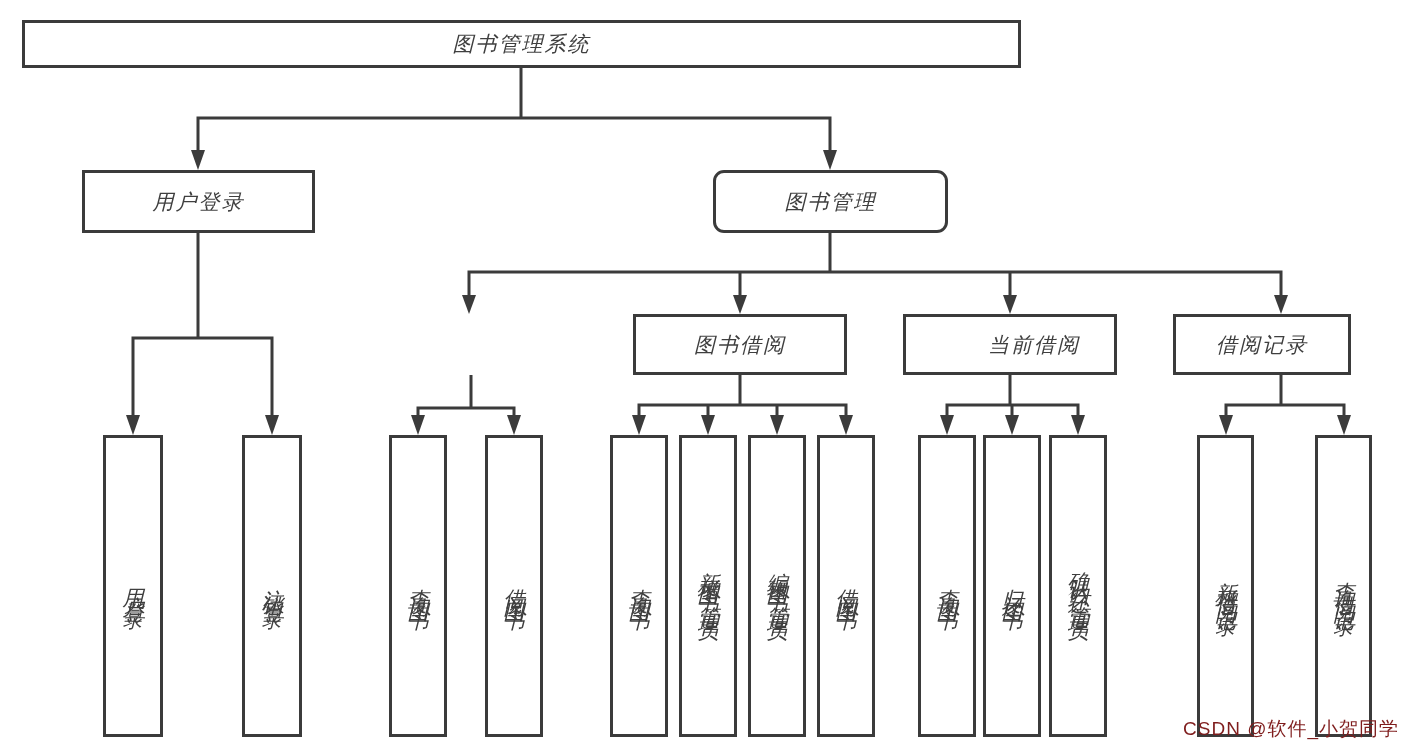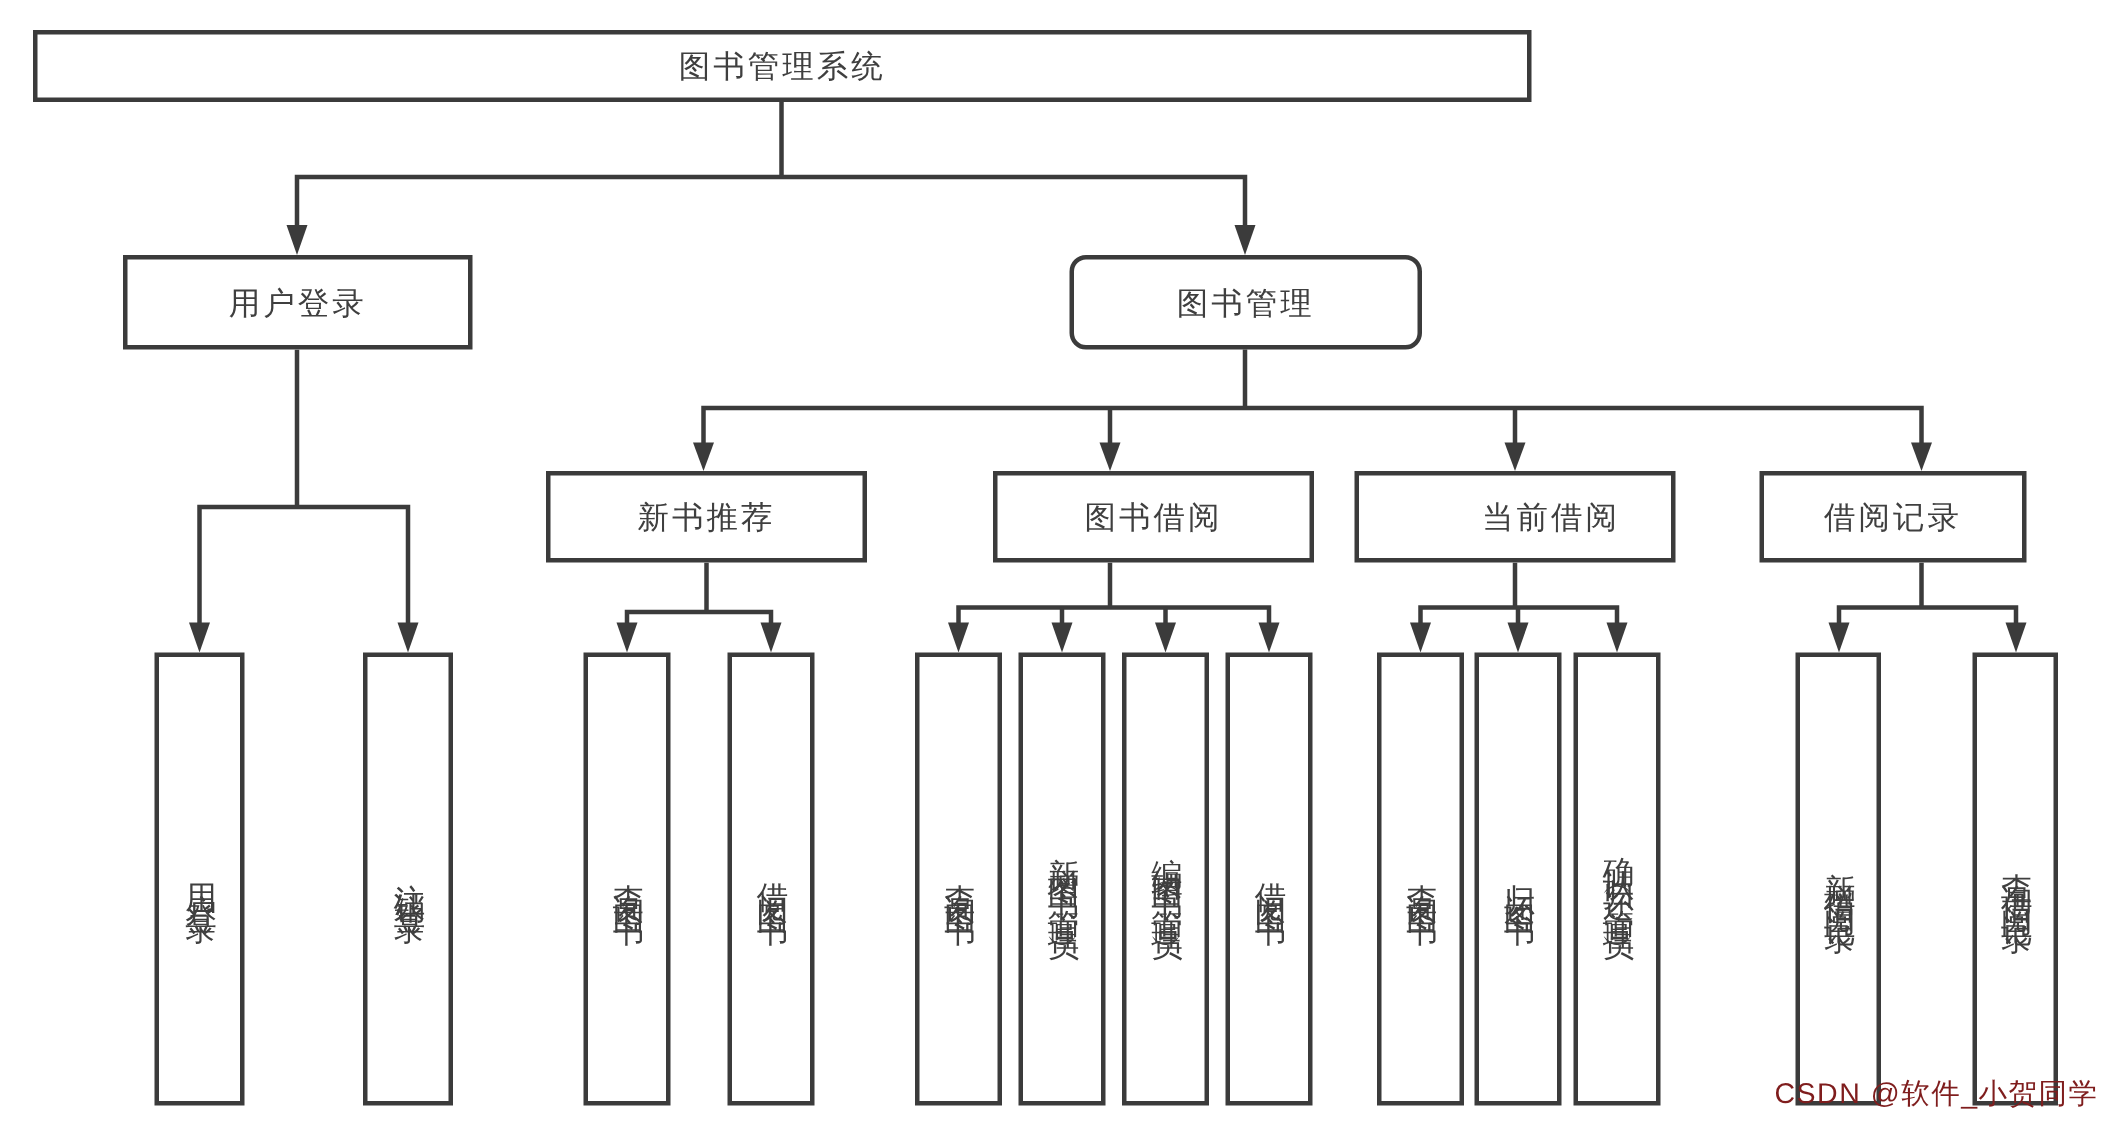--- a/index.html
+++ b/index.html
@@ -4,21 +4,21 @@
 <style>
   html,body{margin:0;padding:0;background:#ffffff;}
   #canvas{
     position:relative;width:1405px;height:747px;background:#ffffff;
     font-family:"Liberation Sans","DejaVu Sans",sans-serif;overflow:hidden;
   }
   #wires{position:absolute;left:0;top:0;width:1405px;height:747px;}
   .node{
     position:absolute;box-sizing:border-box;border:3px solid #3b3b3b;background:#ffffff;
     display:flex;align-items:center;justify-content:center;
-    color:#3f3f3f;font-size:21px;letter-spacing:2px;white-space:nowrap;
+    color:#3f3f3f;font-size:21px;letter-spacing:2px;white-space:nowrap;font-style:italic;
   }
   .node.v{
     writing-mode:vertical-rl;text-orientation:mixed;
     letter-spacing:7px;font-size:21px;white-space:normal;
   }
   #watermark{
     position:absolute;right:6px;bottom:5px;
     font-size:19px;color:#7f1d1d;letter-spacing:1px;
   }
 </style>
@@ -65,22 +65,21 @@
       <polygon points="1219,415 1233,415 1226,435"></polygon>
       <polygon points="1337,415 1351,415 1344,435"></polygon>
     </g>
   </svg>
 
   <div class="node" style="left:22px;top:20px;width:999px;height:48px;">图书管理系统</div>
 
   <div class="node" style="left:82px;top:170px;width:233px;height:63px;">用户登录</div>
   <div class="node" style="left:713px;top:170px;width:235px;height:63px;border-radius:11px;">图书管理</div>
 
-  <div class="node" style="left:364px;top:314px;width:214px;height:61px;">新书推荐</div>
-  <div class="node" style="left:662px;top:314px;width:214px;height:61px;">图书借阅</div>
+  <div class="node" style="left:633px;top:314px;width:214px;height:61px;">图书借阅</div>
   <div class="node" style="left:903px;top:314px;width:214px;height:61px;padding-left:48px;">当前借阅</div>
   <div class="node" style="left:1173px;top:314px;width:178px;height:61px;">借阅记录</div>
 
   <div class="node v" style="left:103px;top:435px;width:60px;height:302px;">用户登录</div>
   <div class="node v" style="left:242px;top:435px;width:60px;height:302px;">注销登录</div>
 
   <div class="node v" style="left:389px;top:435px;width:58px;height:302px;">查询图书</div>
   <div class="node v" style="left:485px;top:435px;width:58px;height:302px;">借阅图书</div>
 
   <div class="node v" style="left:610px;top:435px;width:58px;height:302px;">查询图书</div>

